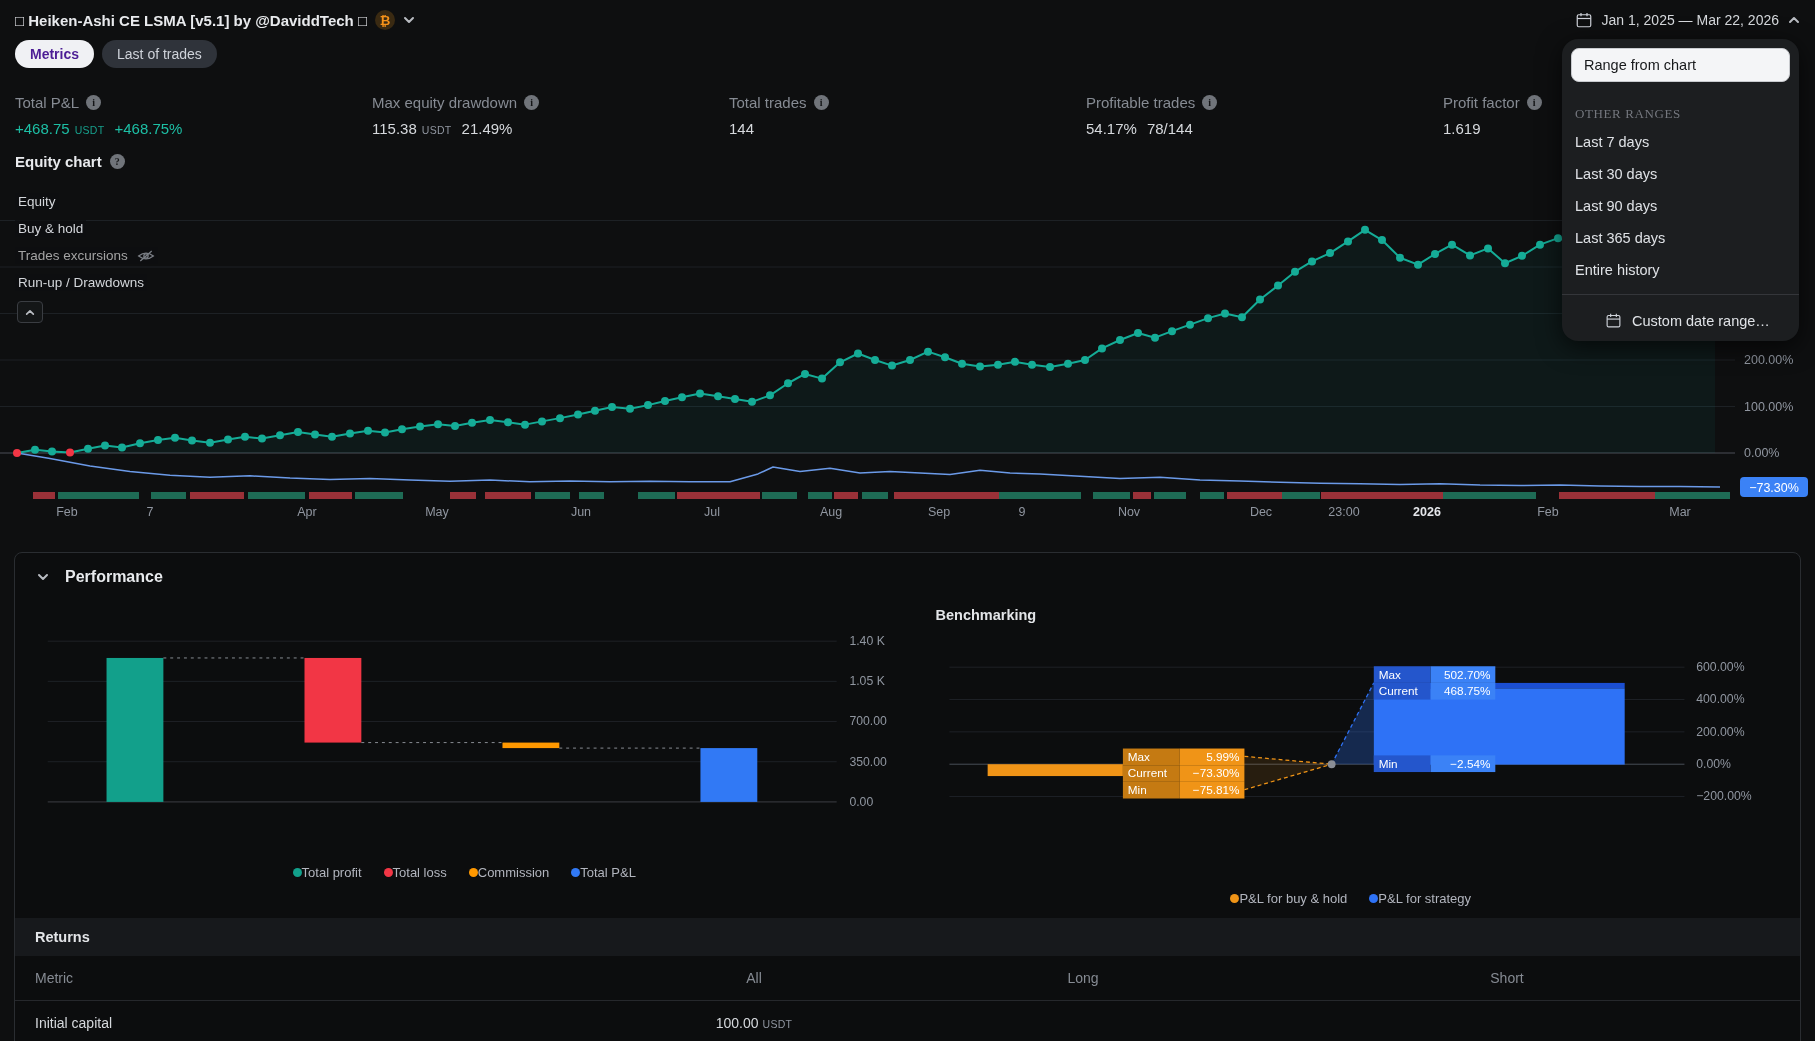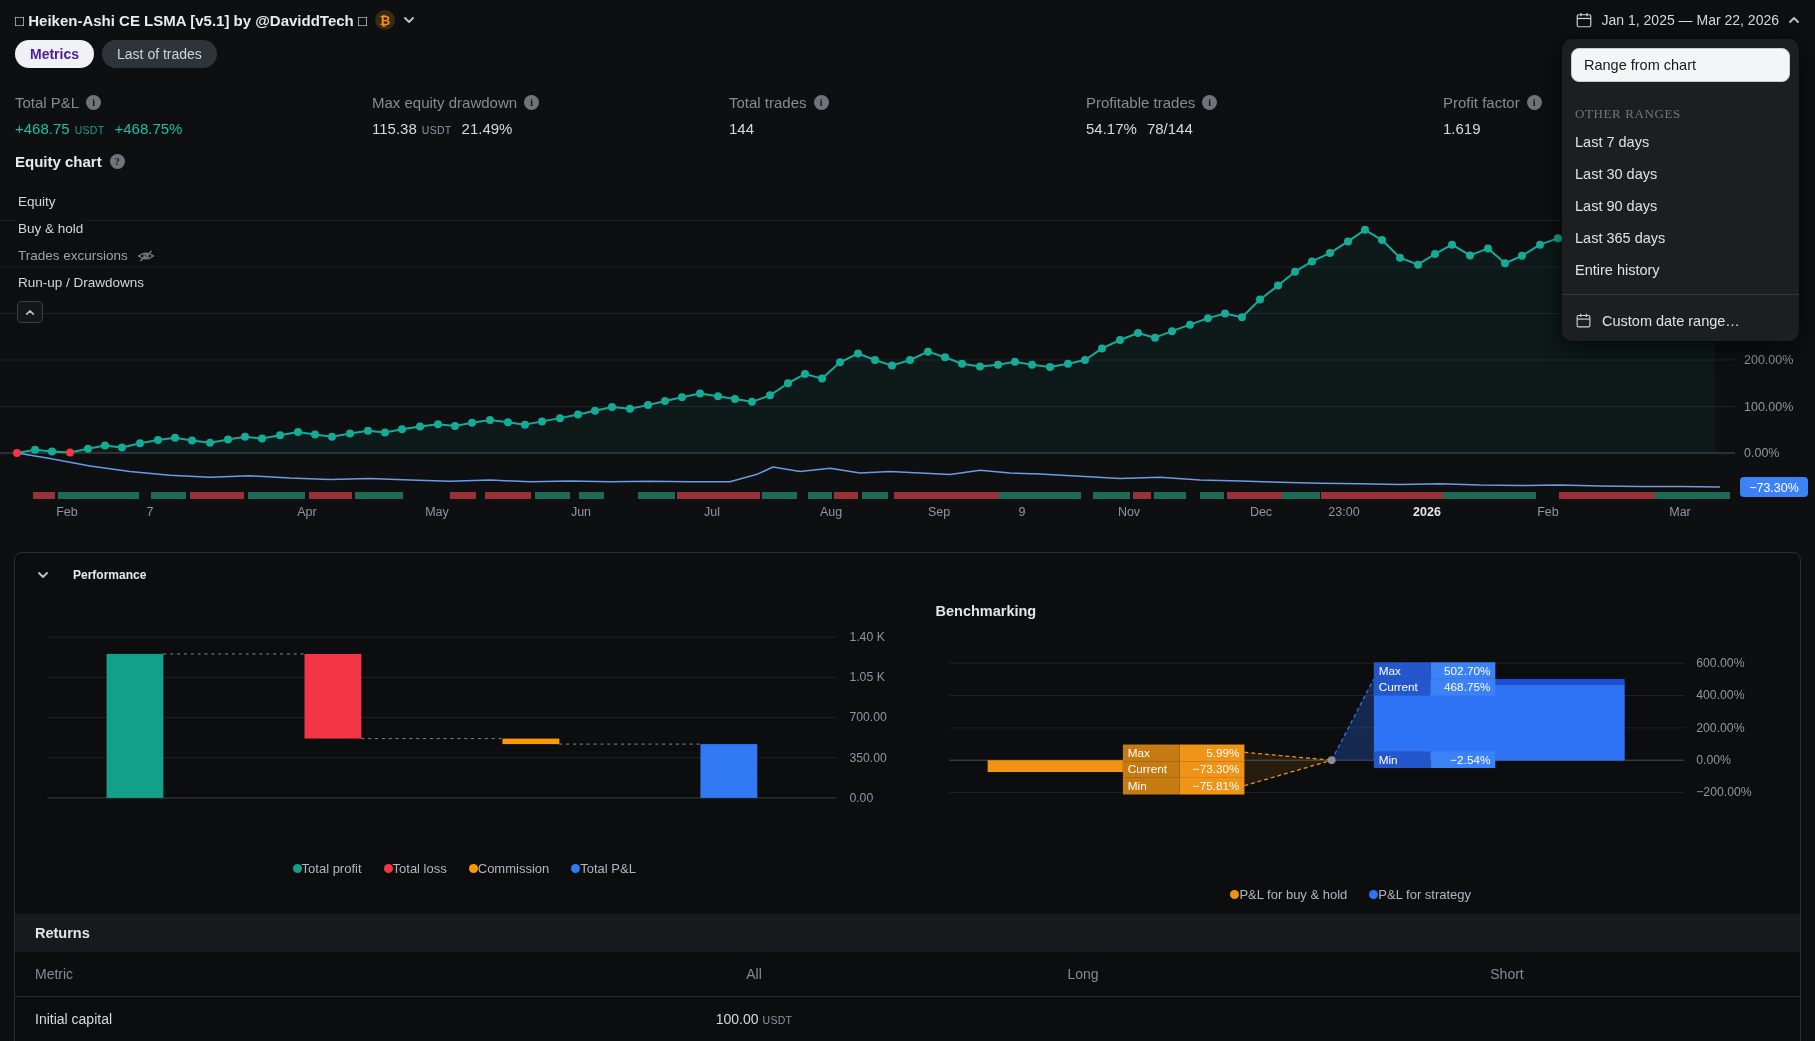--- a/index.html
+++ b/index.html
@@ -34,30 +34,30 @@
   .equity-sec{position:relative;margin-top:16px;}
   .equity-title{display:flex;align-items:center;gap:8px;font-size:15px;font-weight:bold;color:#e8eaed;padding:0 15px;}
   .eq-legend{position:absolute;left:15px;top:40px;z-index:5;display:flex;flex-direction:column;gap:10px;}
   .eq-legend .li{font-size:13.5px;color:#d3d6da;background:rgba(14,15,16,.75);padding:1px 3px;width:max-content;display:flex;align-items:center;gap:9px;cursor:pointer;}
   .eq-legend .li.disabled{color:#a3a3a3;}
   .collapse-btn{position:absolute;left:17px;top:148px;z-index:5;width:26px;height:22px;background:#141617;border:1px solid #3a3d42;border-radius:4px;display:flex;align-items:center;justify-content:center;cursor:pointer;padding:0;}
   #equity-svg{display:block;}
   #equity-svg text{font-family:"Liberation Sans",sans-serif;}
 
   
-  .menu{position:absolute;top:39px;right:16px;width:237px;background:#1c1e20;border-radius:10px;box-shadow:0 6px 24px rgba(0,0,0,.65);padding:9px 0 10px 0;z-index:20;}
+  .menu{position:absolute;top:39px;right:16px;width:237px;background:#1c1e20;border-radius:16px;box-shadow:0 6px 24px rgba(0,0,0,.65);padding:9px 0 10px 0;z-index:20;}
   .menu .selected{margin:0 9px;background:#f4f5f7;border:1px solid #c8cace;border-radius:8px;color:#17191b;font-size:14.5px;padding:8px 12px;cursor:pointer;}
   .menu .sect{font-size:13px;color:#74777e;letter-spacing:.6px;margin:24px 13px 4px 13px;font-family:Liberation Serif, serif;}
   .menu .mi{font-size:14.5px;color:#dfe2e6;padding:8px 13px;cursor:pointer;}
   .menu .divider{height:1px;background:#34363a;margin:8px 0;}
-  .menu .custom{display:flex;align-items:center;gap:10px;font-size:14.5px;color:#dfe2e6;padding:9px 13px 2px 13px;cursor:pointer;}
+  .menu .custom{display:flex;align-items:center;gap:10px;font-size:14.5px;color:#dfe2e6;padding:9px 13px 2px 13px;cursor:pointer;margin-left:30px;}
 
   
   .card{margin:30px 14px 0 14px;border:1px solid #2a2d31;border-radius:8px;background:#0c0d0e;}
-  .card-head{display:flex;align-items:center;gap:24px;padding:15px 22px;font-size:12px;font-weight:bold;color:#e8eaed;cursor:pointer;}
+  .card-head{display:flex;align-items:center;gap:16px;padding:15px 22px;font-size:16px;font-weight:bold;color:#e8eaed;cursor:pointer;}
   .charts-row{display:flex;gap:24px;padding:0 18px;}
   .chart-col{flex:1;min-width:0;}
   .chart-sub{font-size:14.5px;font-weight:bold;color:#e3e5e8;margin:6px 0 4px 16px;}
   .chart-col svg{display:block;width:100%;}
   .chart-col svg text{font-family:"Liberation Sans",sans-serif;}
   .legend-row{display:flex;justify-content:center;gap:22px;margin:2px 0 12px 0;}
   .legend-row .item{display:flex;align-items:center;font-size:13px;color:#b2b5be;cursor:pointer;margin-top:32px;}
   .dot{width:9px;height:9px;border-radius:50%;display:inline-block;}
 
   

